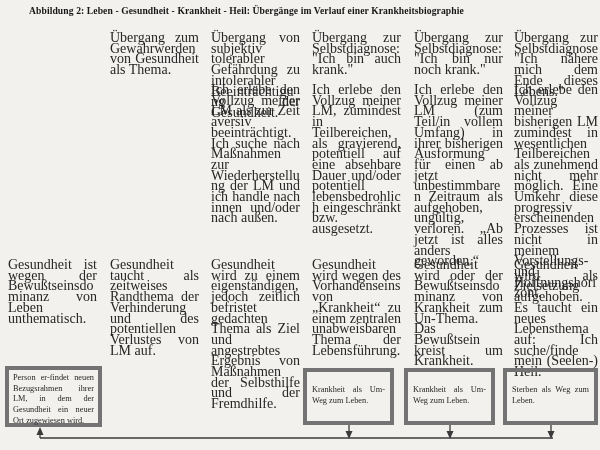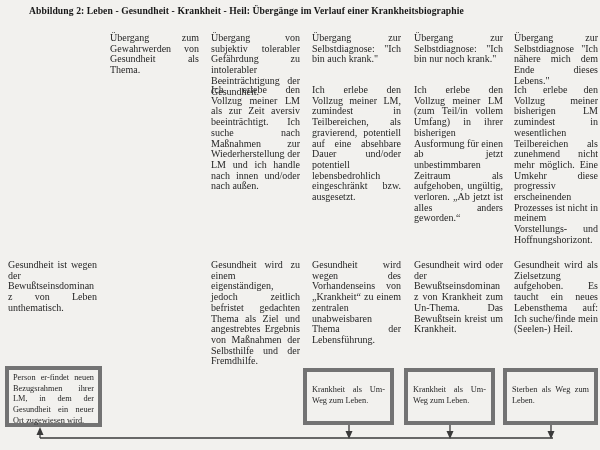--- a/index.html
+++ b/index.html
@@ -8,21 +8,21 @@
     background:#f2f1ee;overflow:hidden;
     font-family:"Liberation Serif","DejaVu Serif",serif;
     color:#262626;
   }
   .title{
     position:absolute;left:7px;top:5px;width:560px;
     font-size:9.6px;font-weight:bold;color:#161616;letter-spacing:.1px;margin-left:22px;
   }
   .cell{
     position:absolute;width:89px;
-    font-size:10px;line-height:10.7px;
+    font-size:14px;line-height:10.7px;
     text-align:justify;white-space:pre-line;word-wrap:break-word;
   }
   .c1{left:8px}.c2{left:110px}.c3{left:211px}.c4{left:312px}.c5{left:414px}.c6{left:514px;width:84px}
   .r1{top:33px}.r2{top:85px}.r3{top:260px}
   .flow-box{
     position:absolute;border:4px solid #737373;background:transparent;
     font-size:8.3px;line-height:10.7px;text-align:justify;color:#262626;
     box-sizing:border-box;
   }
   #box1{left:5px;top:366px;width:97px;height:61px;padding:3px 4px;}
@@ -43,20 +43,21 @@
   <div class="cell c4 r1">Übergang zur Selbstdiagnose: "Ich bin auch krank."</div>
   <div class="cell c5 r1">Übergang zur Selbstdiagnose: "Ich bin nur noch krank."</div>
   <div class="cell c6 r1">Übergang zur Selbstdiagnose "Ich nähere mich dem Ende dieses Lebens."</div>
 
   <div class="cell c3 r2">Ich erlebe den Vollzug meiner LM als zur Zeit aversiv beeinträchtigt. Ich suche nach Maßnahmen zur Wiederherstellung der LM und ich handle nach innen und/oder nach außen.</div>
   <div class="cell c4 r2">Ich erlebe den Vollzug meiner LM, zumindest in Teilbereichen, als gravierend, potentiell auf eine absehbare Dauer und/oder potentiell lebensbedrohlich eingeschränkt bzw. ausgesetzt.</div>
   <div class="cell c5 r2">Ich erlebe den Vollzug meiner LM (zum Teil/in vollem Umfang) in ihrer bisherigen Ausformung für einen ab jetzt unbestimmbaren Zeitraum als aufgehoben, ungültig, verloren. „Ab jetzt ist alles anders geworden.“</div>
   <div class="cell c6 r2">Ich erlebe den Vollzug meiner bisherigen LM zumindest in wesentlichen Teilbereichen als zunehmend nicht mehr möglich. Eine Umkehr diese progressiv erscheinenden Prozesses ist nicht in meinem Vorstellungs- und Hoffnungshorizont.</div>
 
   <div class="cell c1 r3">Gesundheit ist wegen der Bewußtseinsdominanz von Leben unthematisch.</div>
+  <div class="cell c2 r3">Gesundheit taucht als zeitweises Randthema der Verhinderung und des potentiellen Verlustes von LM auf.</div>
   <div class="cell c3 r3">Gesundheit wird zu einem eigenständigen, jedoch zeitlich befristet gedachten Thema als Ziel und angestrebtes Ergebnis von Maßnahmen der Selbsthilfe und der Fremdhilfe.</div>
   <div class="cell c4 r3">Gesundheit wird wegen des Vorhandenseins von „Krankheit“ zu einem zentralen unabweisbaren Thema der Lebensführung.</div>
   <div class="cell c5 r3">Gesundheit wird oder der Bewußtseinsdominanz von Krankheit zum Un-Thema. Das Bewußtsein kreist um Krankheit.</div>
   <div class="cell c6 r3">Gesundheit wird als Zielsetzung aufgehoben. Es taucht ein neues Lebensthema auf: Ich suche/finde mein (Seelen-) Heil.</div>
 
   <div id="box1" class="flow-box">Person er-findet neuen Bezugsrahmen ihrer LM, in dem der Gesundheit ein neuer Ort zugewiesen wird.</div>
   <div id="box2" class="flow-box">Krankheit als Um-Weg zum Leben.</div>
   <div id="box3" class="flow-box">Krankheit als Um-Weg zum Leben.</div>
   <div id="box4" class="flow-box">Sterben als Weg zum Leben.</div>
 

